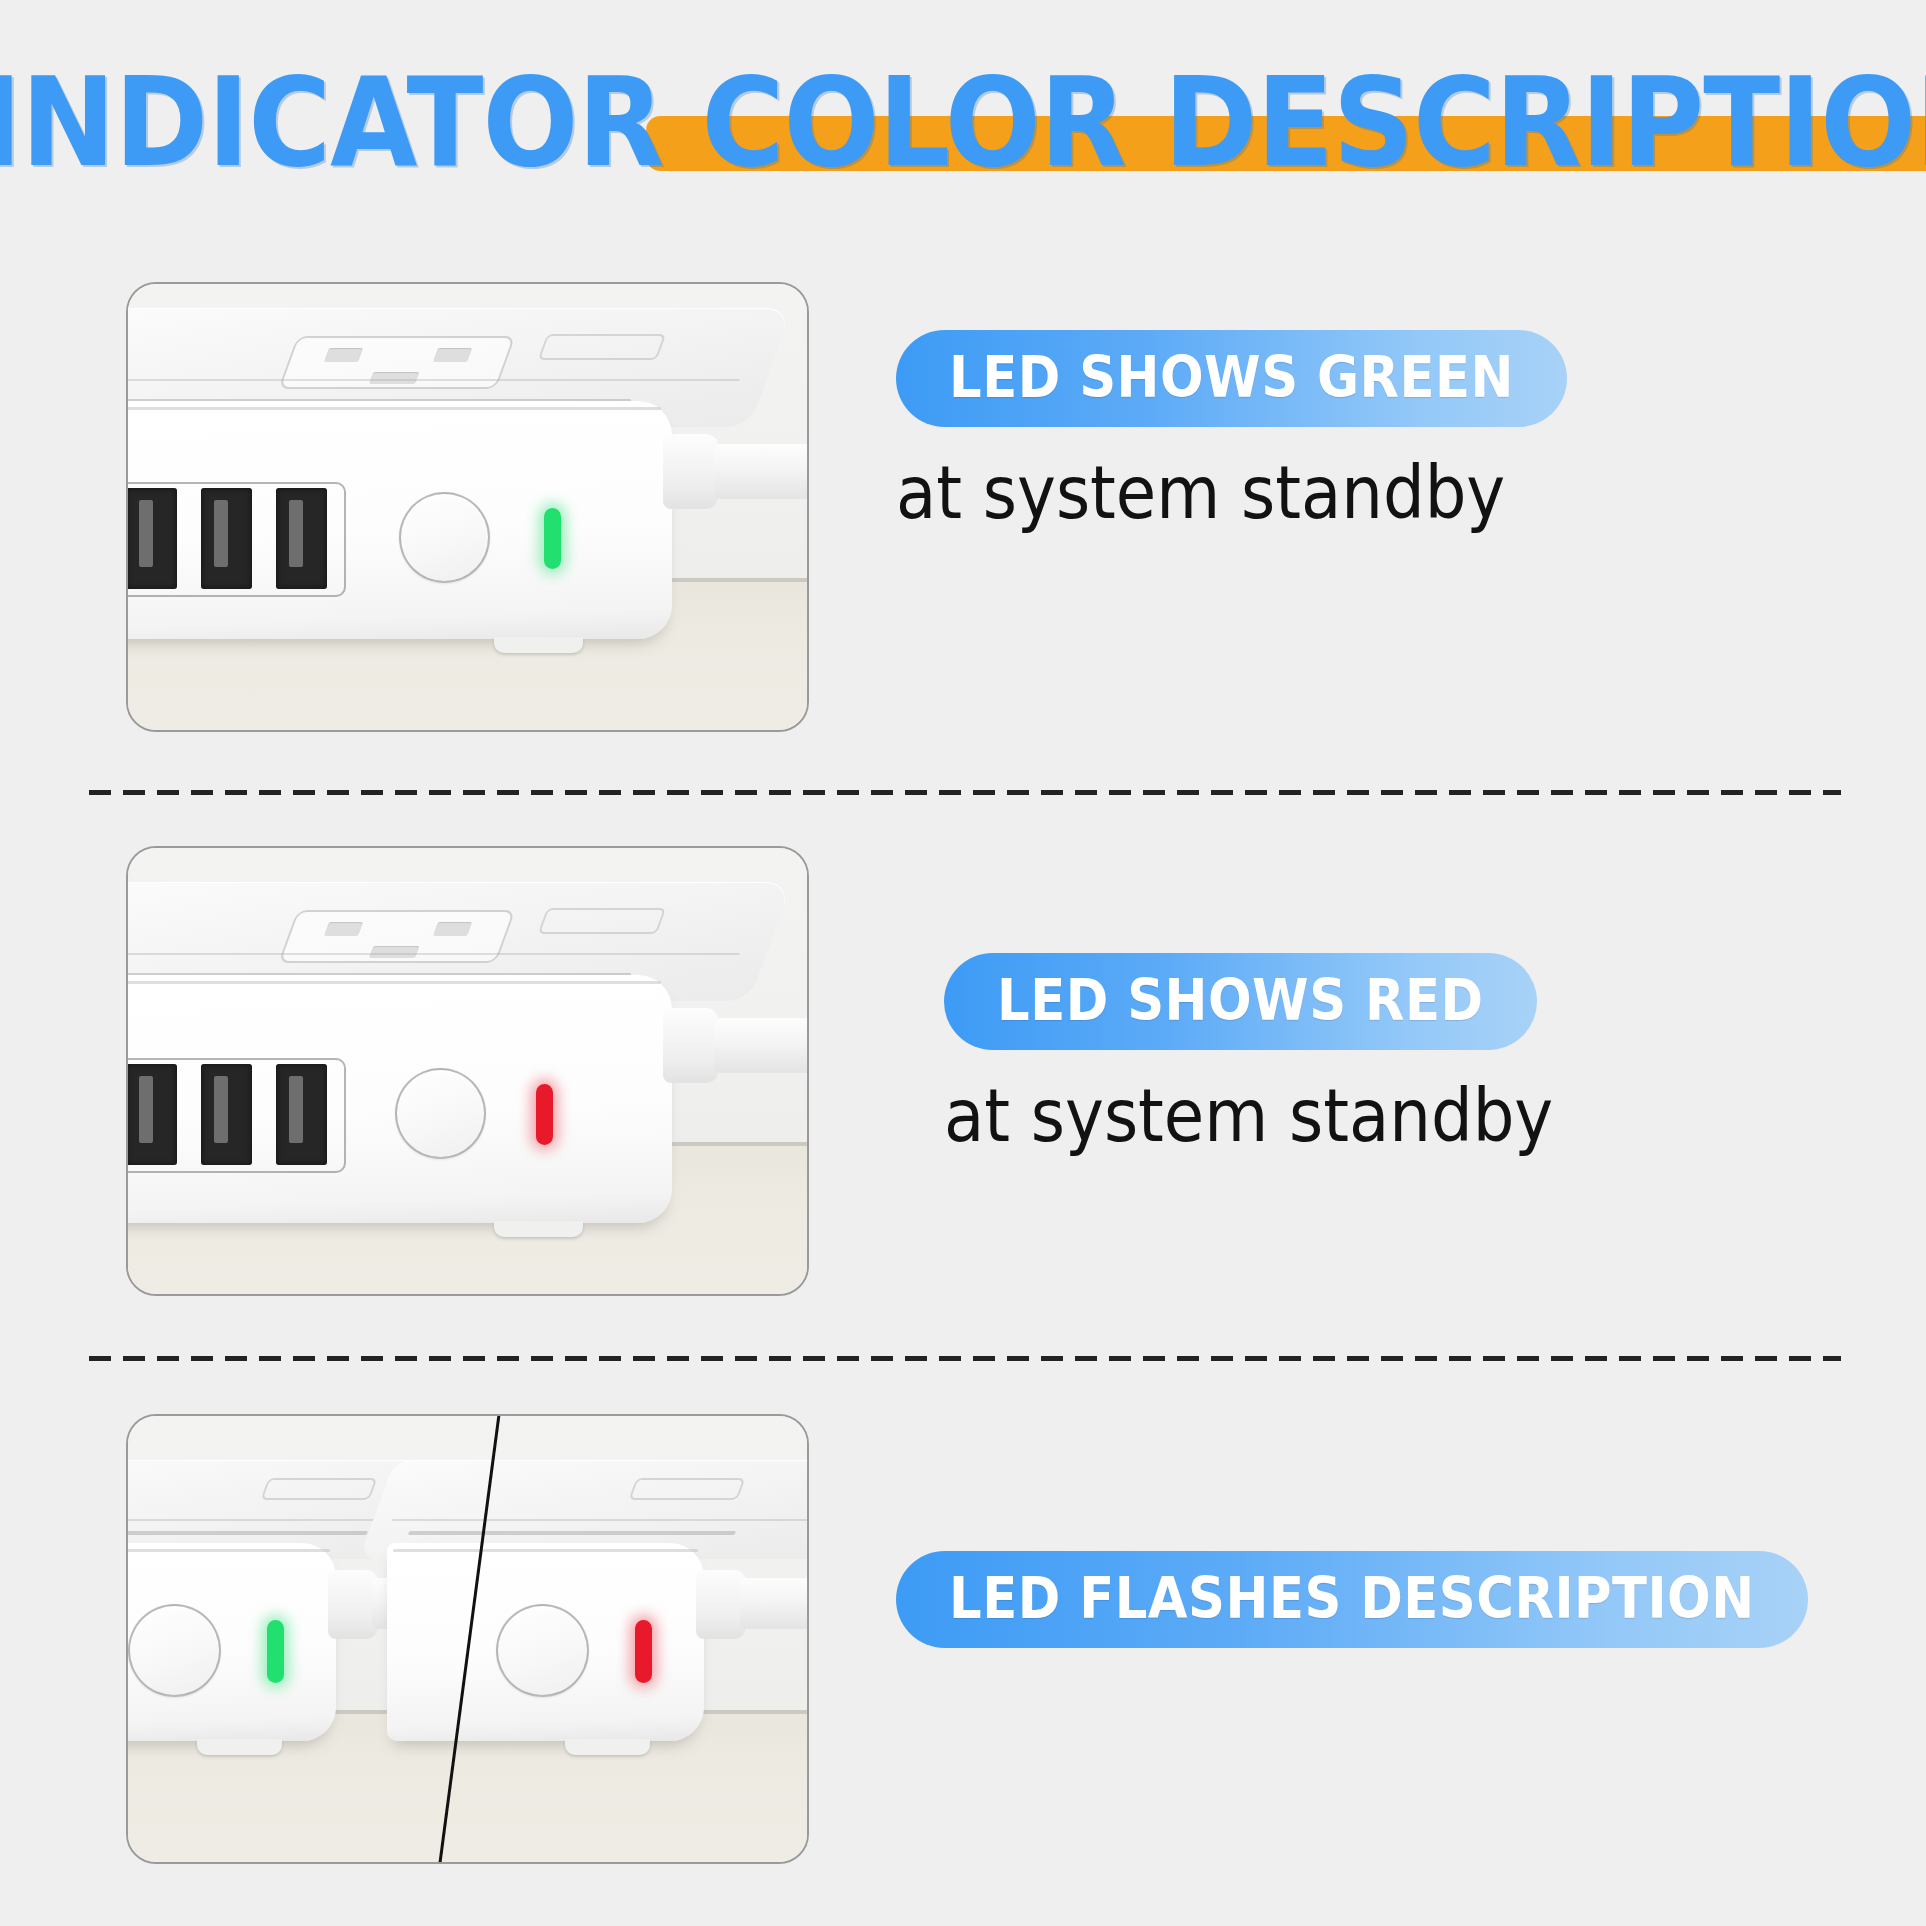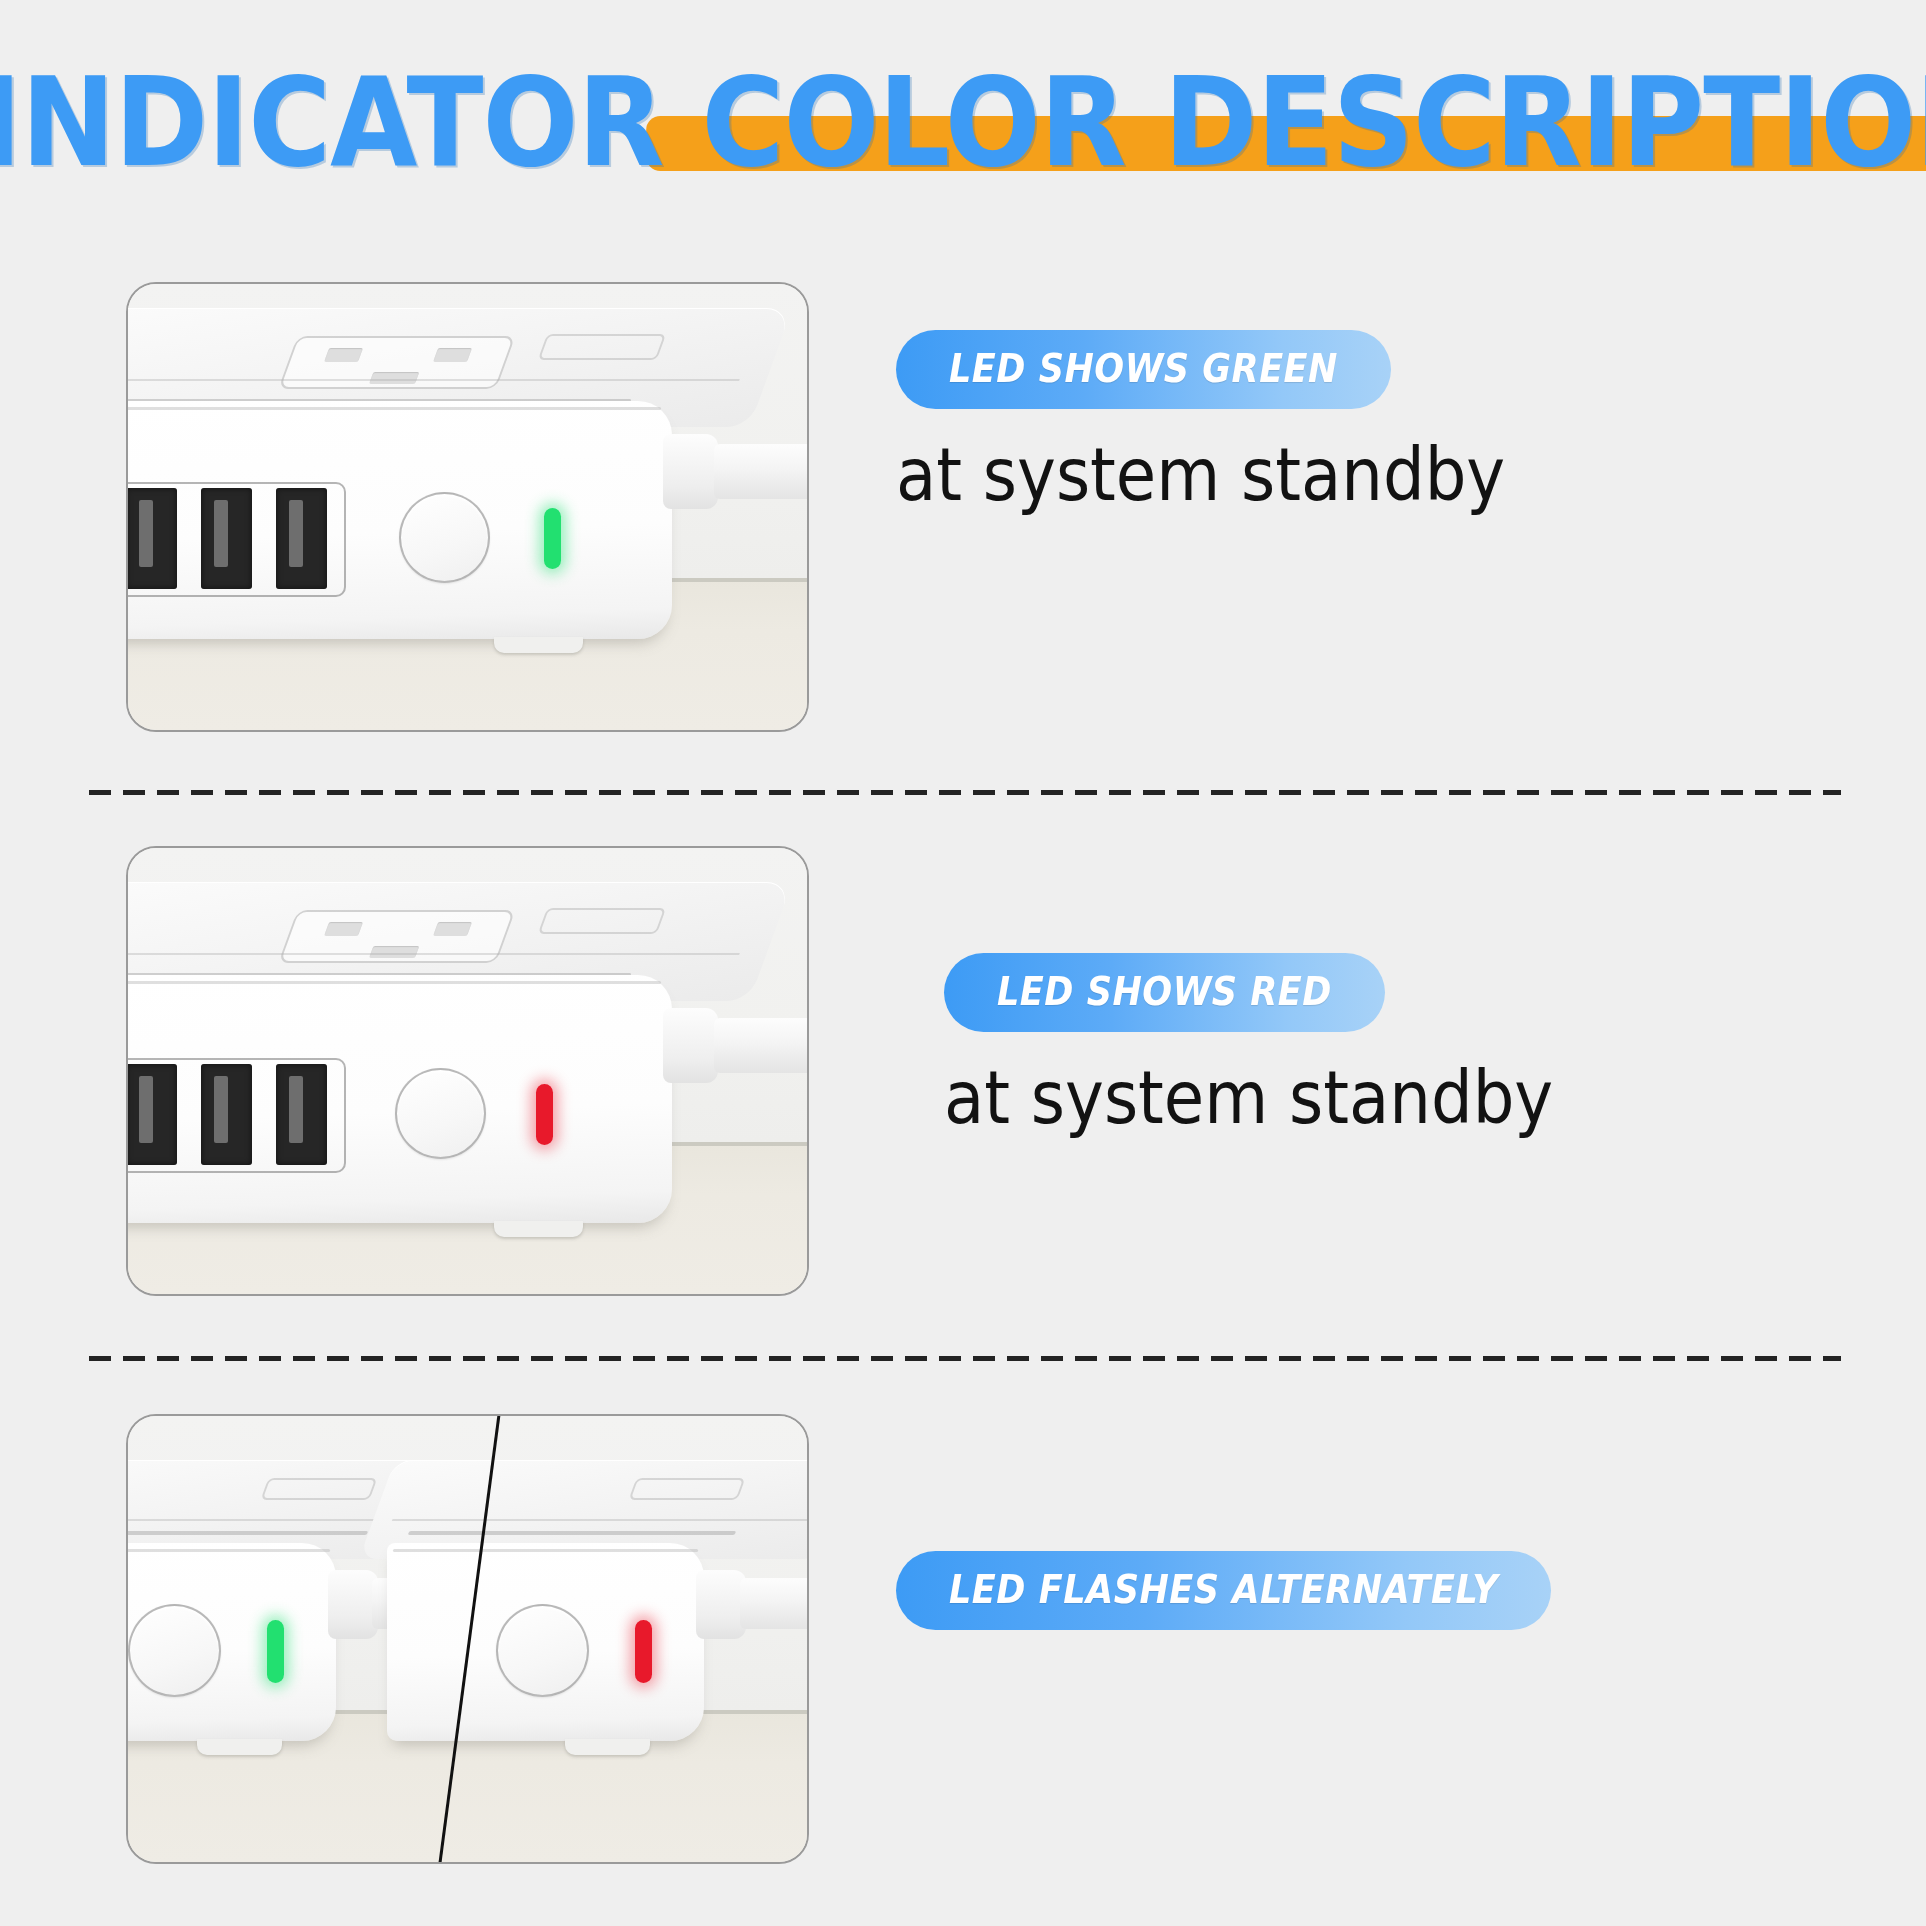--- a/index.html
+++ b/index.html
@@ -124,24 +124,23 @@
 
   
   .textblock{ position:absolute; }
   .pill{
     display:inline-block;
     border-radius:59px;
     background:linear-gradient(90deg,#3d9bf5 0%,#5dabf7 38%,#93c8f8 78%,#a8d2f7 100%);
     padding:19px 53px 21px 53px;
     color:#ffffff;
     font-family:"Liberation Sans Narrow","DejaVu Sans Condensed","Liberation Sans",sans-serif;
-    font-weight:bold; font-size:39px; line-height:1;
+    font-weight:bold; font-size:57px; line-height:1;
     letter-spacing:0.5px; white-space:nowrap;
     text-shadow:0 1px 1px rgba(0,0,0,.12);
-    font-style:italic;
   }
   .sub{
     margin-top:28px;
     font-family:"Liberation Sans Narrow","DejaVu Sans Condensed","Liberation Sans",sans-serif;
     font-size:73px; line-height:1.05; color:#121212; white-space:nowrap;
   }
 
   
   .divider{
     position:absolute; left:89px; width:1752px; height:5px;
@@ -280,16 +279,16 @@
         <div class="foot" style="left:178px; bottom:-14px; width:85px; height:16px;"></div>
       </div>
       <div class="collar" style="left:568px; top:154px; width:50px; height:69px;"></div>
       <div class="cable" style="left:612px; top:162px; width:89px; height:51px;"></div>
 
       <div class="split"></div>
     </div>
   </div>
 
   <div class="textblock" style="left:896px; top:137px;">
-    <div class="pill">LED FLASHES ALTERNATELY</div>
+    <div class="pill">LED FLASHES DESCRIPTION</div>
   </div>
 </div>
 
 
 </body></html>

